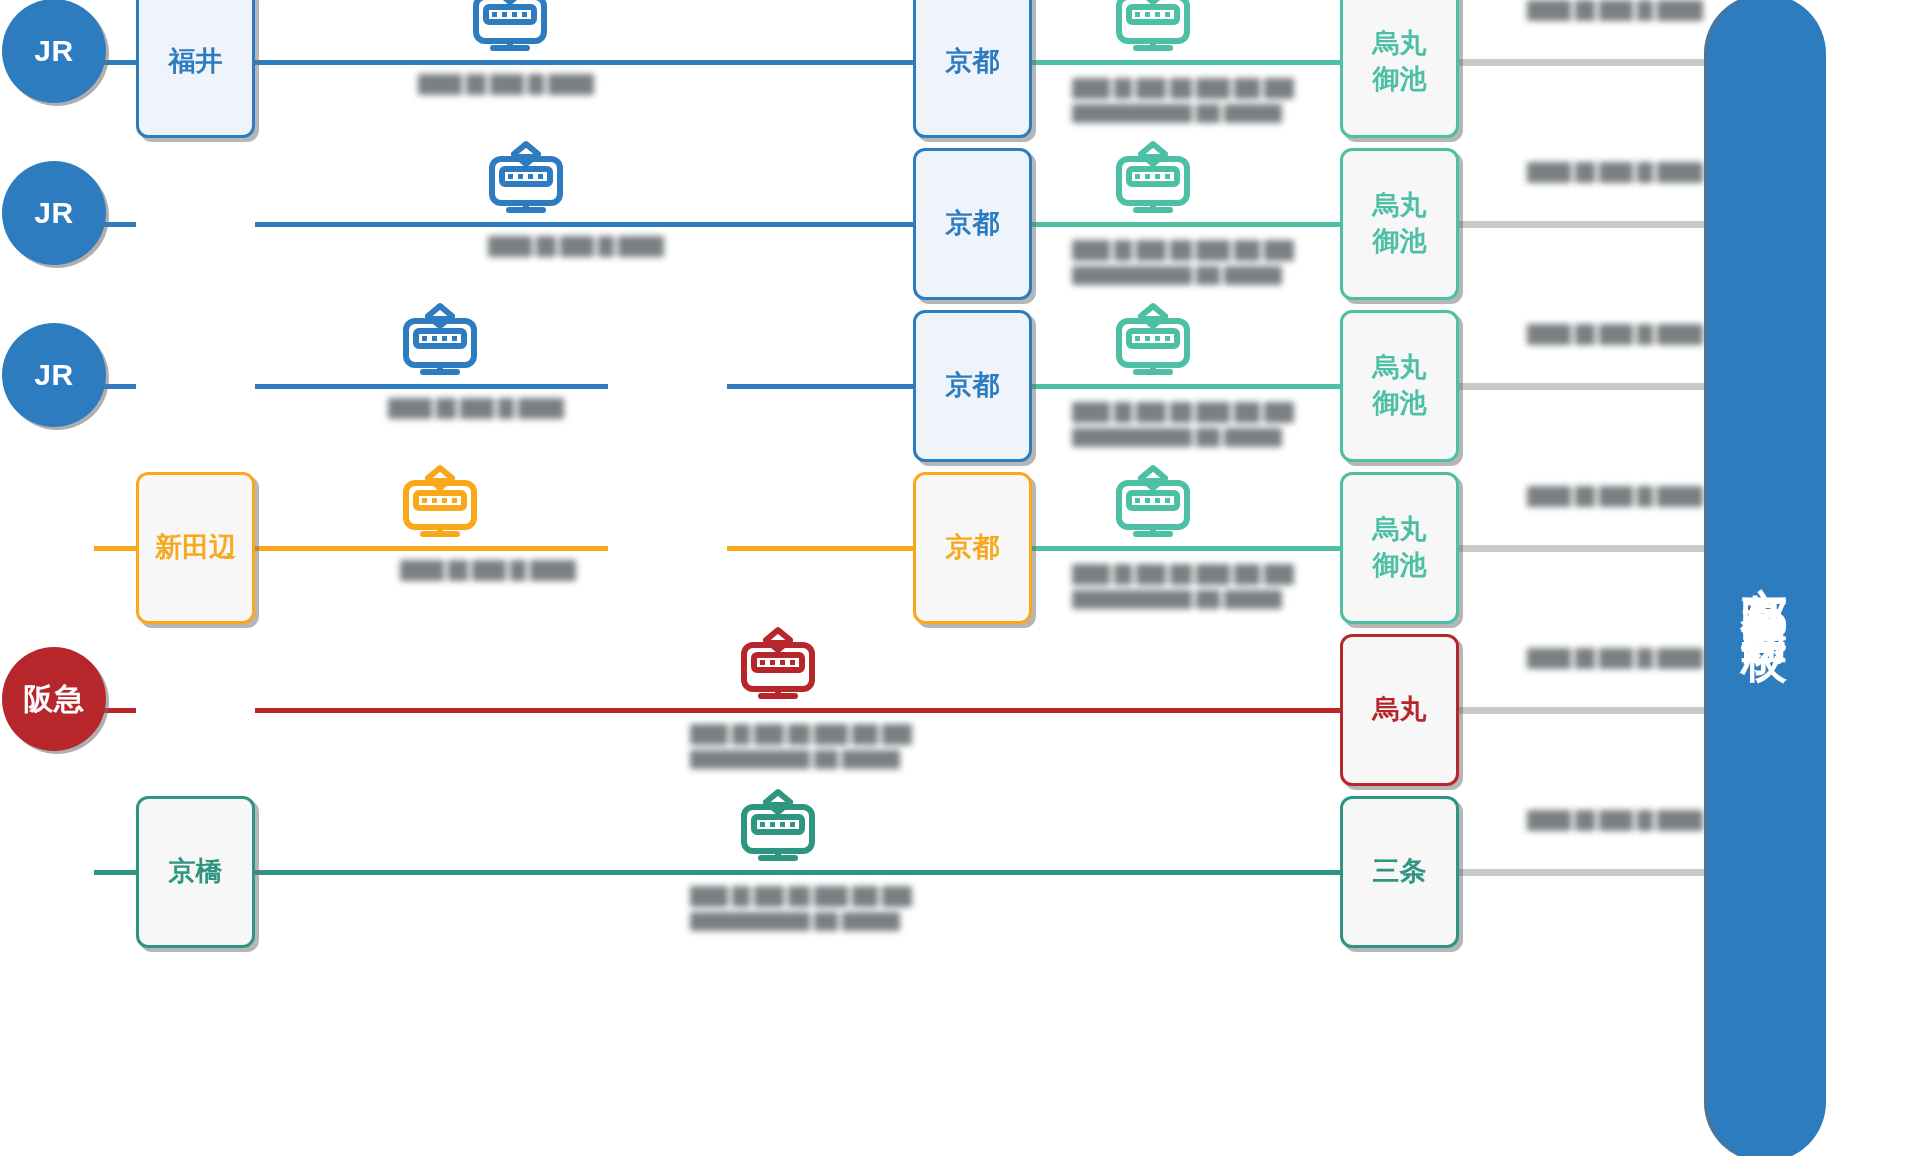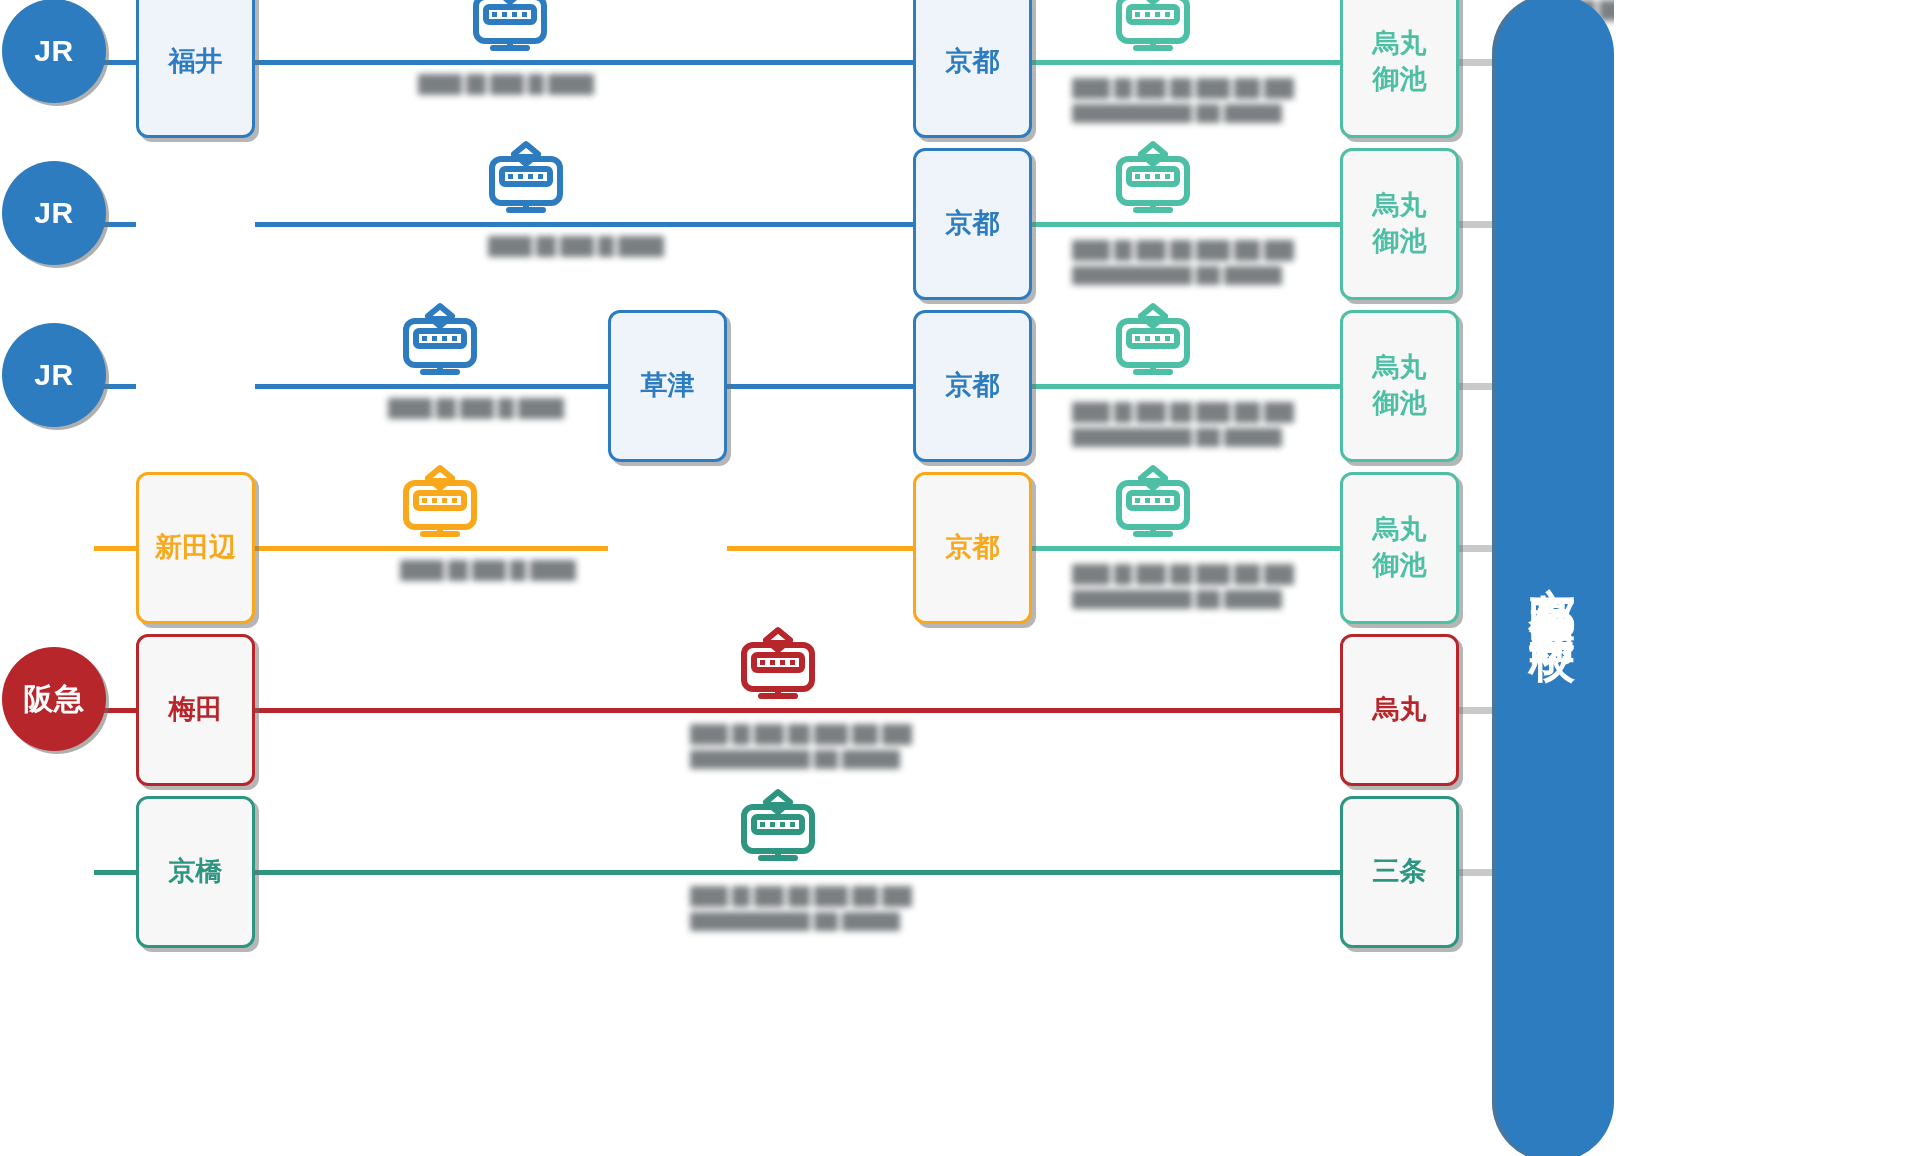--- a/index.html
+++ b/index.html
@@ -4,21 +4,21 @@
 <title>京都医健専門学校 アクセス路線図</title>
 <style>
   * { box-sizing: border-box; }
   html, body {
     margin: 0; padding: 0;
     background: #ffffff;
     font-family: "Liberation Sans", "DejaVu Sans", sans-serif;
   }
   #stage {
     position: relative;
-    width: 1614px;
+    width: 1826px;
     height: 1156px;
     background: #ffffff;
     overflow: hidden;
   }
 
   
   .row {
     position: absolute;
     left: 0;
     width: 1800px;
@@ -334,23 +334,20 @@
           </div>
         </div>
       </div>
       <div class="row" style="top: 306px;">
         <div class="seg" style="left: 94px; width: 42px; background: rgb(46, 124, 192);"></div>
         <div class="seg" style="left: 255px; width: 353px; background: rgb(46, 124, 192);"></div>
         <div class="seg" style="left: 727px; width: 186px; background: rgb(46, 124, 192);"></div>
         <div class="seg" style="left: 1032px; width: 308px; background: rgb(77, 191, 164);"></div>
         <div class="seg walk" style="left: 1459px; width: 338px; background: rgb(201, 201, 201); top: 77px;"></div>
         <div class="badge" style="background: rgb(46, 124, 192); color: rgb(255, 255, 255);">JR</div>
-        <div class="station" style="left: 608px; border-color: rgb(46, 124, 192); color: rgb(46, 124, 192); background: rgb(238, 244, 250);">
-          <span>草津</span>
-        </div>
         <div class="station" style="left: 913px; border-color: rgb(46, 124, 192); color: rgb(46, 124, 192); background: rgb(238, 244, 250);">
           <span>京都</span>
         </div>
         <div class="station" style="left: 1340px; border-color: rgb(77, 191, 164); color: rgb(77, 191, 164); background: rgb(246, 247, 246);">
           <span>烏丸</span>
           <span>御池</span>
         </div>
         <div class="trainwrap" style="left: 392px; top: -6px;">
           <svg viewBox="0 0 90 82">
     <g fill="none" stroke="#2E7CC0" stroke-width="6" stroke-linejoin="round" stroke-linecap="round">
@@ -527,23 +524,20 @@
             <i class="bk t" style="width:16px"></i>
             <i class="bk t" style="width:46px"></i>
           </div>
         </div>
       </div>
       <div class="row" style="top: 630px;">
         <div class="seg" style="left: 94px; width: 42px; background: rgb(183, 38, 43);"></div>
         <div class="seg" style="left: 255px; width: 1085px; background: rgb(183, 38, 43);"></div>
         <div class="seg walk" style="left: 1459px; width: 338px; background: rgb(201, 201, 201); top: 77px;"></div>
         <div class="badge" style="background: rgb(183, 38, 43); color: rgb(255, 255, 255);">阪急</div>
-        <div class="station" style="left: 136px; border-color: rgb(183, 38, 43); color: rgb(183, 38, 43); background: rgb(246, 247, 246);">
-          <span>梅田</span>
-        </div>
         <div class="station" style="left: 1340px; border-color: rgb(183, 38, 43); color: rgb(183, 38, 43); background: rgb(246, 247, 246);">
           <span>烏丸</span>
         </div>
         <div class="trainwrap" style="left: 730px; top: -6px;">
           <svg viewBox="0 0 90 82">
     <g fill="none" stroke="#B7262B" stroke-width="6" stroke-linejoin="round" stroke-linecap="round">
       <path d="M45 4 L57 14 L45 24 L33 14 Z"></path>
       <path d="M33 17 H57"></path>
       <rect x="11" y="19" width="68" height="44" rx="9"></rect>
       <rect x="21" y="29" width="48" height="15" rx="3"></rect>

